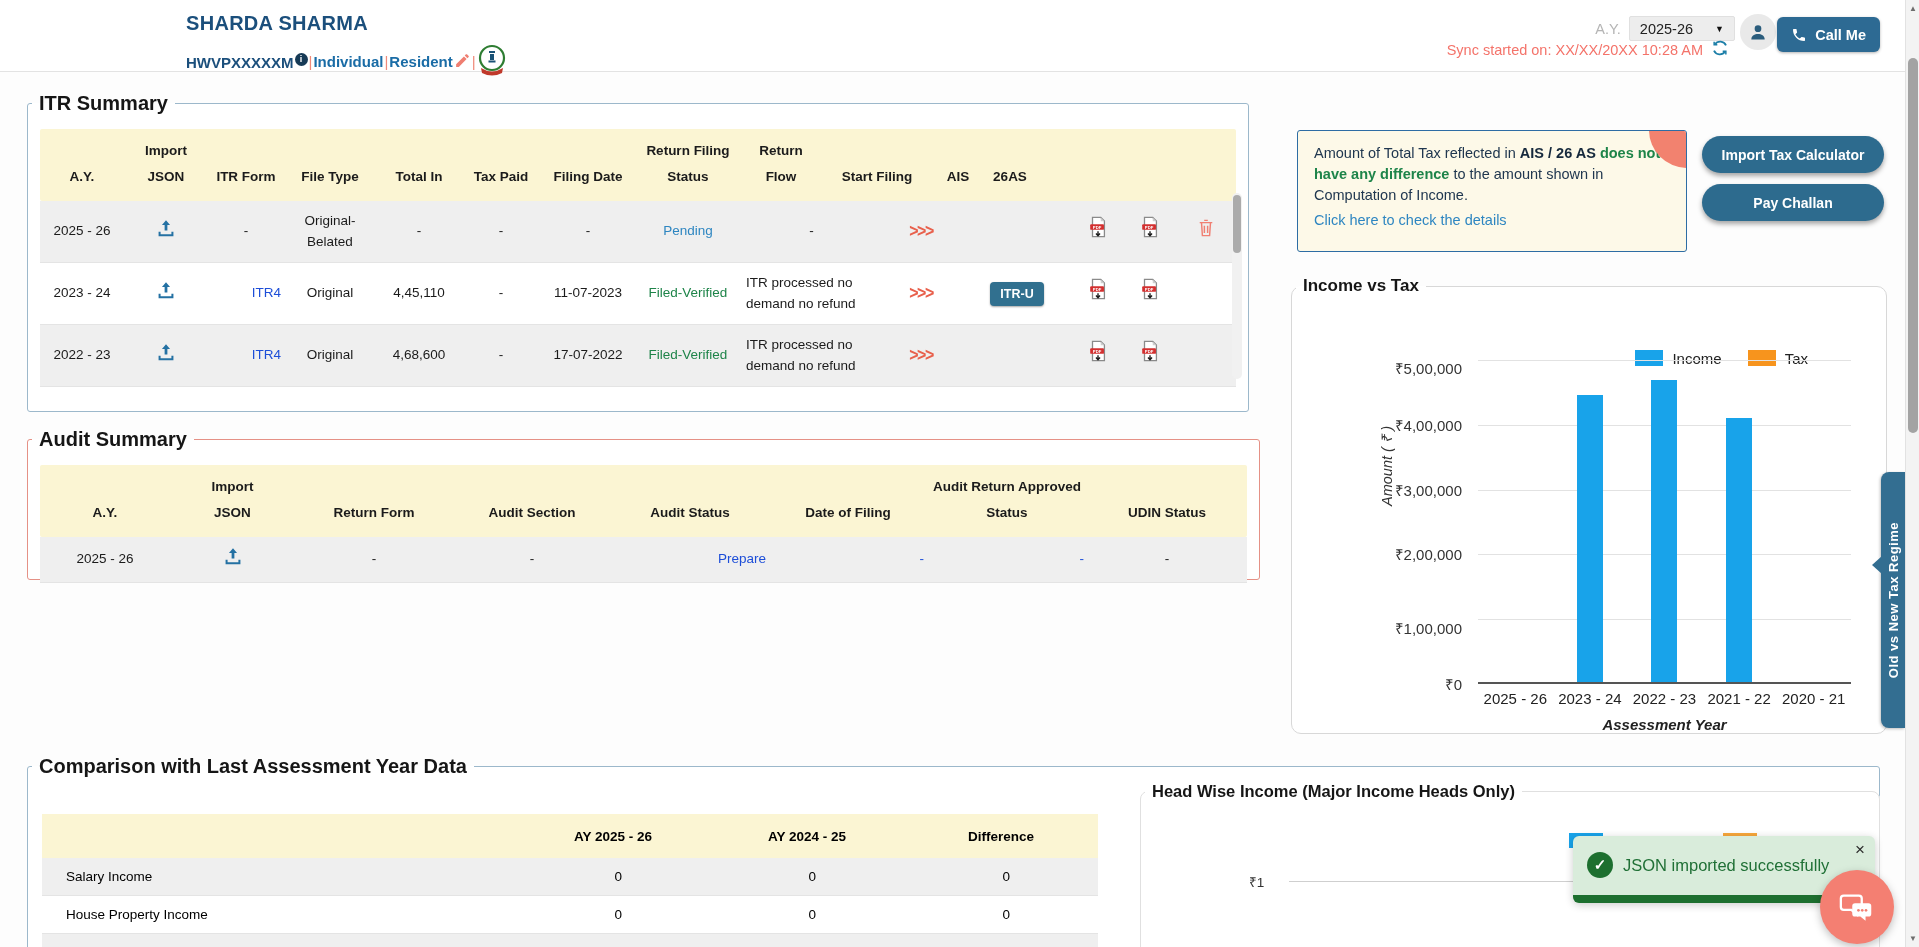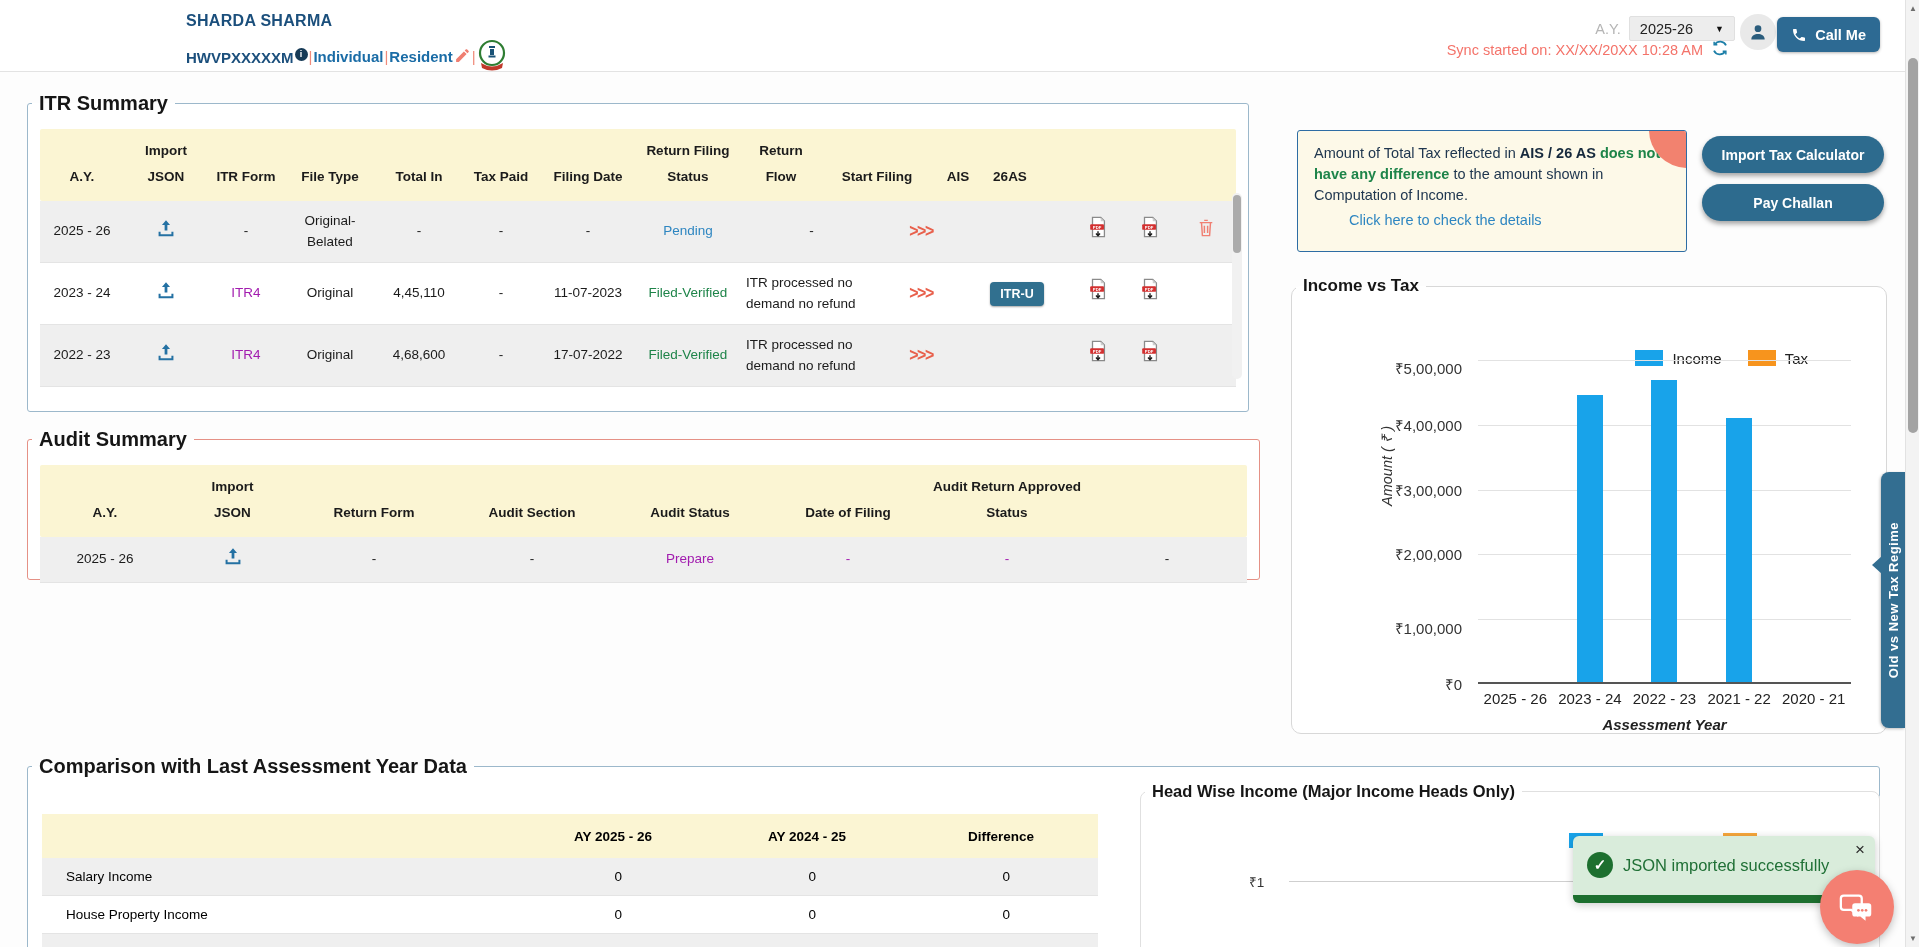--- a/index.html
+++ b/index.html
@@ -11,21 +11,21 @@
   .topbar { position:absolute; left:0; top:0; width:1919px; height:72px; background:#fff;
             border-bottom:1px solid #e3e3e3; z-index:20; }
   .logo { position:absolute; left:33px; top:11px; display:flex; gap:8px; align-items:center; }
   .logo-mark { width:44px; height:46px; }
   .logo-text1 { font-size:19px; font-weight:800; color:#2c5f84; letter-spacing:.5px; }
   .logo-row2 { display:flex; align-items:center; gap:5px; margin-top:1px; }
   .logo-text2 { font-size:14px; font-weight:700; color:#f0796b; letter-spacing:2.5px; }
   .logo-badge { background:#e85548; color:#fff; font-size:11px; font-weight:800;
                 padding:1px 5px; border-radius:3px; }
   .client { position:absolute; left:186px; top:12px; }
-  .client-name { font-size:16px; font-weight:800; color:#1b4f7c; letter-spacing:.3px; }
+  .client-name { font-size:20px; font-weight:800; color:#1b4f7c; letter-spacing:.3px; }
   .client-line2 { display:flex; align-items:center; gap:1px; margin-top:9px; font-size:15px; }
   .pan { font-weight:800; color:#1b4f7c; position:relative; }
   .info-dot { display:inline-block; width:13px; height:13px; border-radius:50%; background:#163a56;
               color:#fff; font-size:9px; font-weight:700; text-align:center; line-height:13px;
               vertical-align:super; margin-left:1px; }
   .sep { color:#f08a7a; font-weight:400; }
   .ctype { color:#1a6ca6; font-weight:600; }
   .ay-row { position:absolute; right:184px; top:16px; display:flex; align-items:center; gap:8px; }
   .ay-label { color:#b5b5b5; font-size:14.5px; }
   .ay-select { background:#ededed; border:1px solid #e0e0e0; border-radius:2px; height:25px;
@@ -60,21 +60,21 @@
   .th { display:flex; flex-direction:column; justify-content:flex-end; align-items:center;
         padding:9px 2px 12px 2px; font-weight:700; line-height:1.9; }
   .th .grp { font-weight:700; }
   .trow { display:flex; align-items:center; border-bottom:1px solid #e4e4e4; min-height:62px; }
   .trow.alt { background:#efefef; }
   .td { text-align:center; padding:4px 3px; line-height:1.55; }
   .c-ay{width:84px}.c-json{width:84px}.c-form{width:76px}.c-ftype{width:92px}
   .c-total{width:86px}.c-tax{width:78px}.c-date{width:96px}.c-status{width:104px}
   .c-pro{width:140px; text-align:left; padding-left:6px;}.c-flow{width:82px}
   .c-start{width:110px}.c-ais{width:52px}.c-26as{width:52px}.c-del{width:60px}
-  .link { color:#a21caf; cursor:pointer; }
+  .link { color:#1d4ed8; cursor:pointer;text-align:right; }
   .status-txt { font-weight:400; }
   .flow-chev { font-weight:900; color:#e8604c; font-size:16px; letter-spacing:-1.5px; cursor:pointer;
                display:inline-block; transform:scaleY(1.15); }
   .itru-btn { background:#31708f; color:#fff; font-weight:700; font-size:12.5px; border:none;
               border-radius:4px; padding:5px 10px; cursor:pointer; box-shadow:0 1px 2px rgba(0,0,0,.35);
               font-family:inherit; }
   .icon-btn { cursor:pointer; display:inline-block; }
   .tbl-scroll { position:absolute; right:-6px; top:64px; width:10px; height:186px; background:#f1f1f1;
                 border-radius:5px; }
   .tbl-thumb { position:absolute; top:2px; left:1px; width:8px; height:58px; background:#ababab;
@@ -94,21 +94,21 @@
   .comp-row .cc-v{text-align:right; padding-right:88px;}
 
   
   .notice { position:absolute; left:1297px; top:130px; width:390px; height:122px; background:#fdf9e8;
             border:1.6px solid #2e6da4; border-radius:3px; padding:12px 16px; font-size:14.5px;
             line-height:1.45; color:#20374f; overflow:hidden; }
   .notice b { color:#16293c; }
   .notice .ok { color:#1e8449; font-weight:700; }
   .notice-corner { position:absolute; right:-1px; top:-1px; width:38px; height:38px; background:#f2826f;
                    border-radius:0 3px 0 100%; }
-  .notice-link { color:#2e86c1; cursor:pointer; display:inline-block; margin-top:4px;margin-left:35px; }
+  .notice-link { color:#2e86c1; cursor:pointer; display:inline-block; margin-top:4px; }
 
   .pill-btn { position:absolute; width:182px; height:37px; border:none; border-radius:19px;
               background:#2d6b8e; color:#fff; font-weight:800; font-size:14px; cursor:pointer;
               box-shadow:0 3px 5px rgba(0,0,0,.35); font-family:inherit; }
   .btn-advtax { left:1702px; top:136px; }
   .btn-challan { left:1702px; top:184px; }
 
   
   .chart-legend { position:absolute; right:78px; top:54px; display:flex; gap:26px; align-items:center;
                   font-size:15px; color:#222; }
@@ -425,20 +425,24 @@
             <span>Audit Status</span>
           </div>
         <div class="th a-dof">
             <span class="grp">&nbsp;</span>
             <span>Date of Filing</span>
           </div>
         <div class="th a-appr">
             <span class="grp">Audit Return Approved</span>
             <span>Status</span>
           </div>
+        <div class="th a-udin">
+            <span class="grp">&nbsp;</span>
+            <span>UDIN Status</span>
+          </div>
       </div>
       <div class="trow alt" style="min-height:46px;">
         <div class="td a-ay">2025 - 26</div>
         <div class="td a-json"><span class="icon-btn">
           <svg width="22" height="22" viewBox="0 0 24 24">
                 <path d="M12 3.5l4.4 5.2h-2.9v6h-3v-6H7.6z" fill="#2471a3"></path>
                 <path d="M5 16v3.8h14V16" fill="none" stroke="#2471a3" stroke-width="2.2"></path>
               </svg></span></div>
         <div class="td a-rform">-</div>
         <div class="td a-sect">-</div>

